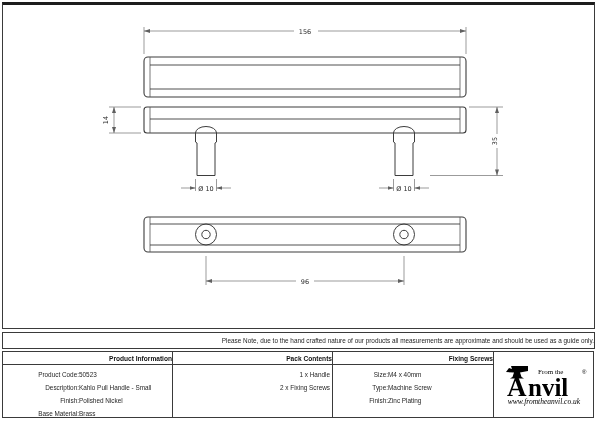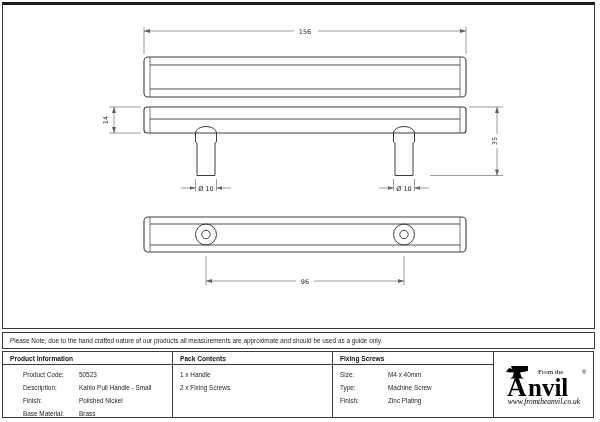--- a/index.html
+++ b/index.html
@@ -1,17 +1,17 @@
 <!DOCTYPE html>
 <html><head>
 <meta charset="utf-8">
 <style>
   html,body{margin:0;padding:0;background:#fff;}
   .sheet{position:relative;width:600px;height:422px;background:#fff;
-         font-family:"Liberation Sans","DejaVu Sans",sans-serif;color:#222;overflow:hidden;}
+         font-family:"Liberation Sans","DejaVu Sans",sans-serif;color:#222;overflow:hidden;text-align:right;}
   .drawing-box{position:absolute;left:2px;top:2px;width:593px;height:327px;
                border:1px solid #3a3a3a;border-top:3px solid #1c1c1c;box-sizing:border-box;background:#fff;}
   .drawing-svg{position:absolute;left:0;top:0;}
   .note-box{position:absolute;left:2px;top:332px;width:593px;height:17px;box-sizing:border-box;
             border:1px solid #3a3a3a;font-size:6.4px;line-height:15px;padding-left:7px;color:#1f1f1f;}
   .tables{position:absolute;left:2px;top:351px;width:593px;height:67px;display:flex;}
   .tbox{box-sizing:border-box;border:1px solid #3a3a3a;background:#fff;}
   .tbox + .tbox{margin-left:-1px;}
   .t-product{width:171px;}
   .t-pack{width:161px;}

